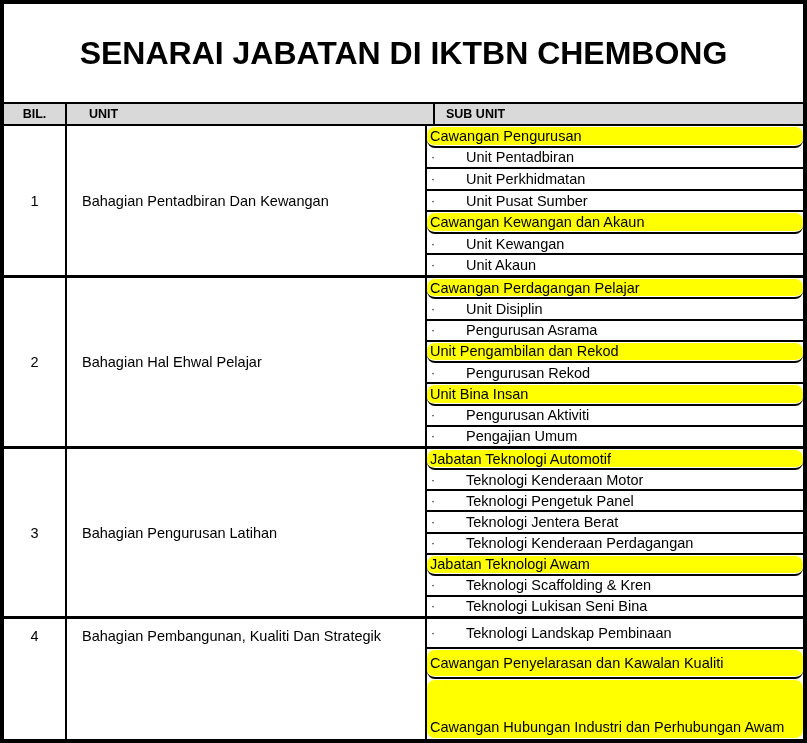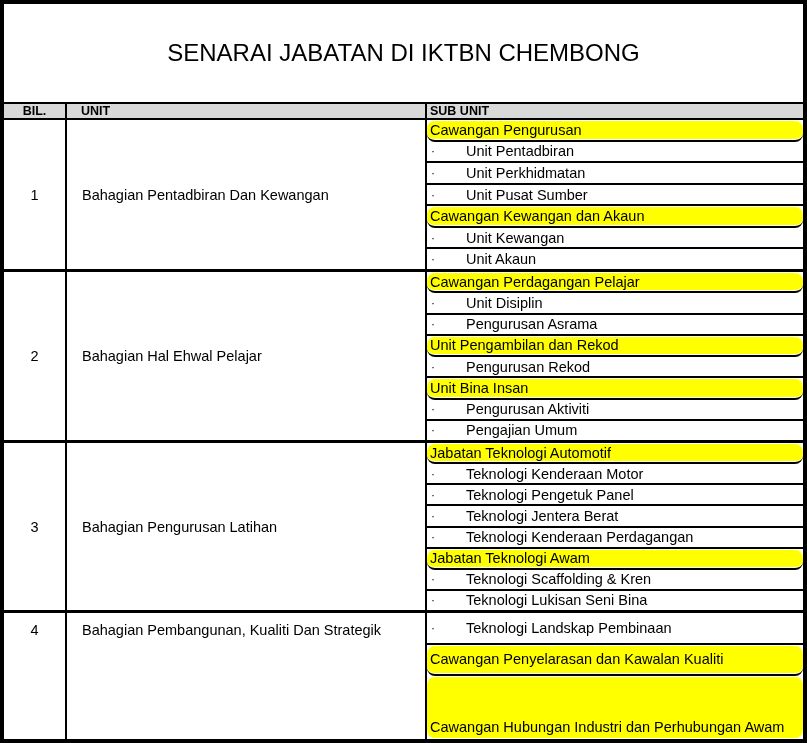--- a/index.html
+++ b/index.html
@@ -24,33 +24,34 @@
   }
   
   .title-row {
     height: 100px;
     border-bottom: 2px solid #000000;
     display: flex;
     align-items: center;
     justify-content: center;
   }
   .title-row .title-text {
-    font-size: 24px;
-    font-weight: normal;
+    font-size: 32px;
+    font-weight: bold;
     letter-spacing: 0px;
     white-space: nowrap;
   }
   
   .header-row {
-    height: 16px;
+    height: 22px;
     background: #d9d9d9;
     border-bottom: 2px solid #000000;
     display: flex;
     font-weight: bold;
     font-size: 12.5px;
+    gap: 8px;
   }
   .hcell { display: flex; align-items: center; }
   .hcell.bil {
     width: 63px;
     justify-content: center;
     border-right: 2px solid #000000;
   }
   .hcell.unit {
     width: 360px;
     padding-left: 14px;

